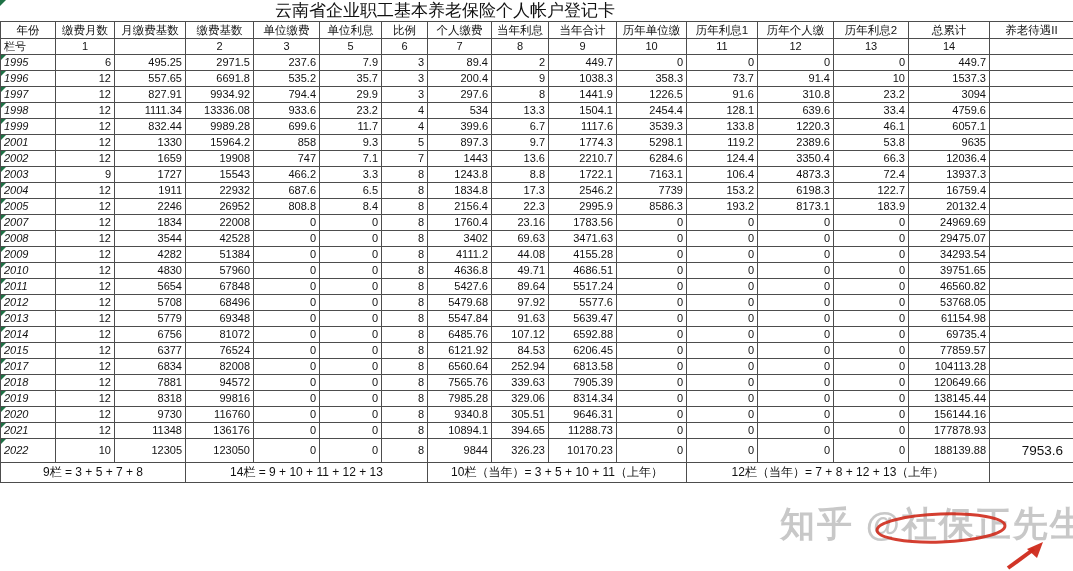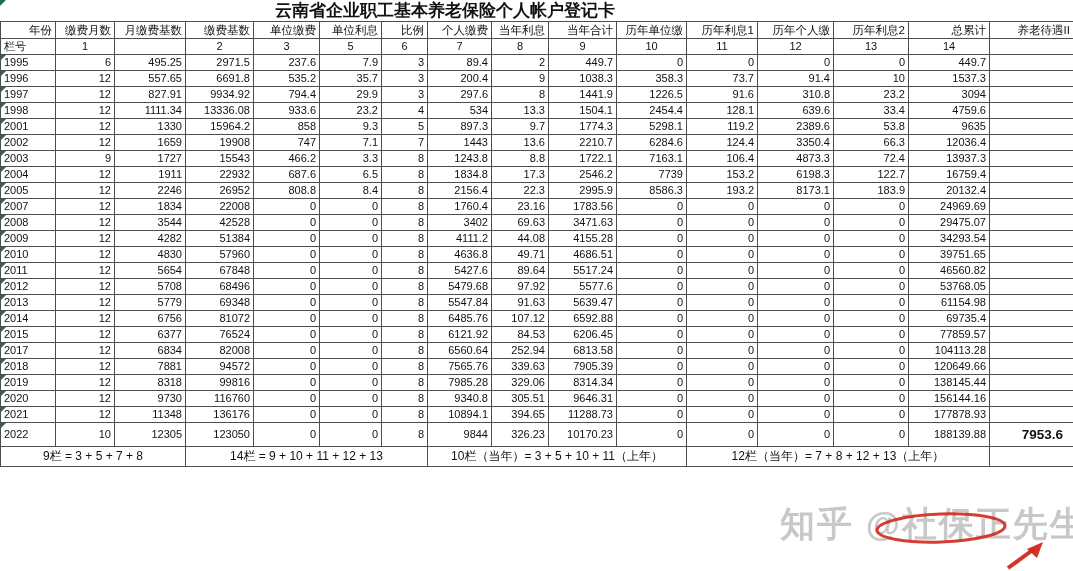--- a/index.html
+++ b/index.html
@@ -7,38 +7,38 @@
   .sheet {
     position:relative; width:1073px; height:571px; background:#fff;
     font-family:"Liberation Sans", sans-serif; color:#111; overflow:hidden;
   }
   .sheet::before { 
     content:""; position:absolute; left:0; top:0; z-index:3;
     border-style:solid; border-width:6px 6px 0 0;
     border-color:#1e7145 transparent transparent transparent;
   }
   .title-row { height:21px; line-height:21px; width:890px; text-align:center;
-    font-size:17px; font-weight:bold; white-space:nowrap; }
+    font-size:17px; font-weight:normal; white-space:nowrap; }
   table.grid { border-collapse:collapse; table-layout:fixed; width:1073px; }
   table.grid th, table.grid td {
     border:1px solid #4d4d4d; padding:0 3px; font-size:11px; line-height:15px;
     height:16px; font-weight:normal; white-space:nowrap; overflow:hidden;
     background:#fff;
   }
-  table.grid thead tr.hdr th { height:17px; font-size:11.5px; text-align:right; }
+  table.grid thead tr.hdr th { height:17px; font-size:11.5px; text-align:center; }
   table.grid td.num { text-align:right; }
   table.grid td.ctr { text-align:center; }
-  table.grid td.year { text-align:left; position:relative; }
+  table.grid td.year { text-align:left; position:relative;font-style:italic; }
   table.grid td.year::before { 
     content:""; position:absolute; left:0; top:0;
     border-style:solid; border-width:5px 5px 0 0;
     border-color:#1e7145 transparent transparent transparent;
   }
   table.grid tr.tall td { height:24px; vertical-align:middle; }
-  table.grid td.pension { font-weight:bold; font-size:13.5px; padding-right:10px; }
+  table.grid td.pension { font-weight:normal; font-size:13.5px; padding-right:10px; }
   table.grid tr.footer td { height:20px; text-align:center; font-size:12px;
     vertical-align:middle; }
   .watermark {
     position:absolute; left:780px; top:501px; z-index:4; pointer-events:none;
     font-size:35px; font-weight:bold; letter-spacing:2px; white-space:nowrap;
     color:rgba(125,125,125,0.42); text-shadow:0 0 1px rgba(255,255,255,0.6);
   }
   svg.annot { position:absolute; left:0; top:0; z-index:5; pointer-events:none; }
 </style>
 </head>
@@ -172,20 +172,38 @@
           <td class="num">13.3</td>
           <td class="num">1504.1</td>
           <td class="num">2454.4</td>
           <td class="num">128.1</td>
           <td class="num">639.6</td>
           <td class="num">33.4</td>
           <td class="num">4759.6</td>
           <td class="num"></td>
         </tr>
         <tr>
+          <td class="year">1999</td>
+          <td class="num">12</td>
+          <td class="num">832.44</td>
+          <td class="num">9989.28</td>
+          <td class="num">699.6</td>
+          <td class="num">11.7</td>
+          <td class="num">4</td>
+          <td class="num">399.6</td>
+          <td class="num">6.7</td>
+          <td class="num">1117.6</td>
+          <td class="num">3539.3</td>
+          <td class="num">133.8</td>
+          <td class="num">1220.3</td>
+          <td class="num">46.1</td>
+          <td class="num">6057.1</td>
+          <td class="num"></td>
+        </tr>
+        <tr>
           <td class="year">2001</td>
           <td class="num">12</td>
           <td class="num">1330</td>
           <td class="num">15964.2</td>
           <td class="num">858</td>
           <td class="num">9.3</td>
           <td class="num">5</td>
           <td class="num">897.3</td>
           <td class="num">9.7</td>
           <td class="num">1774.3</td>

